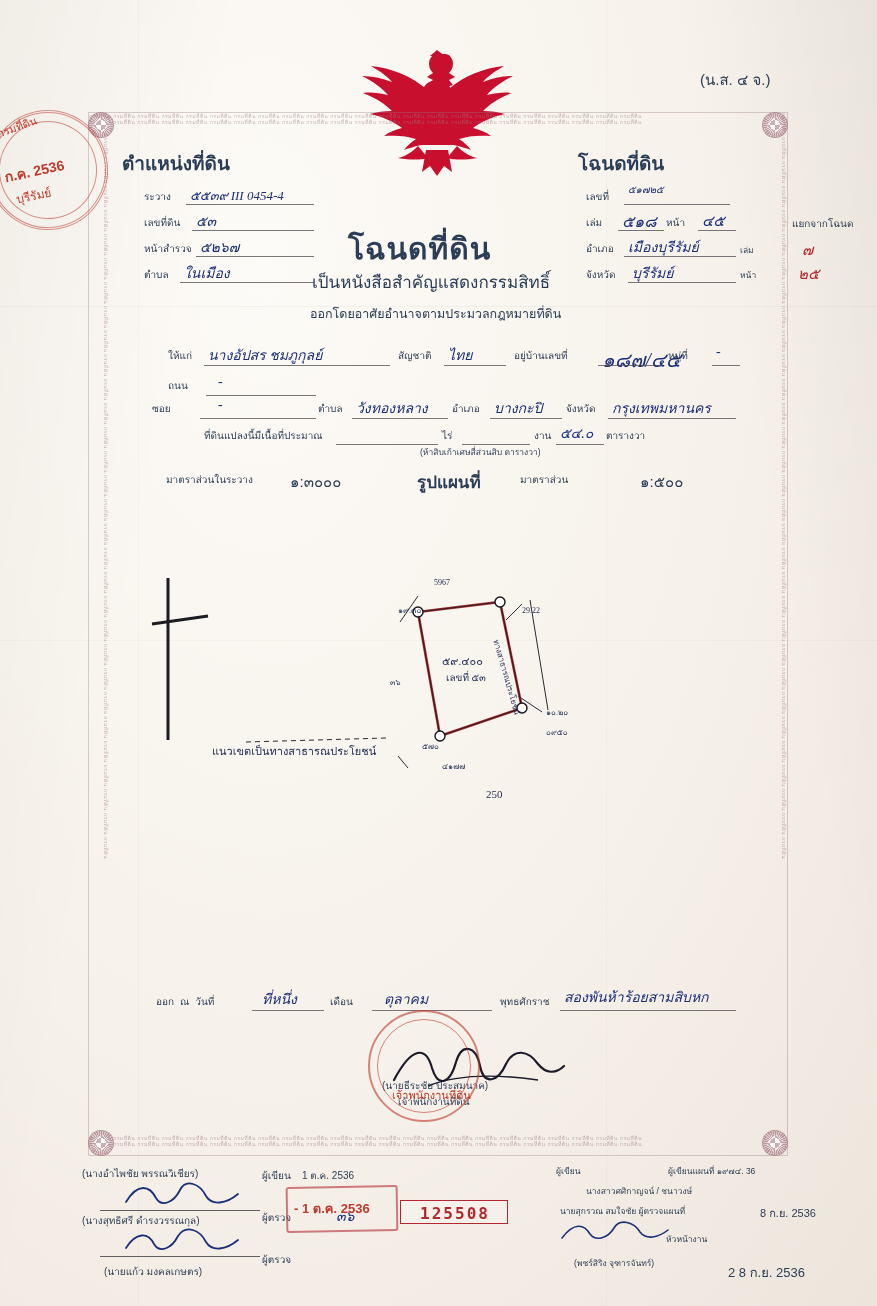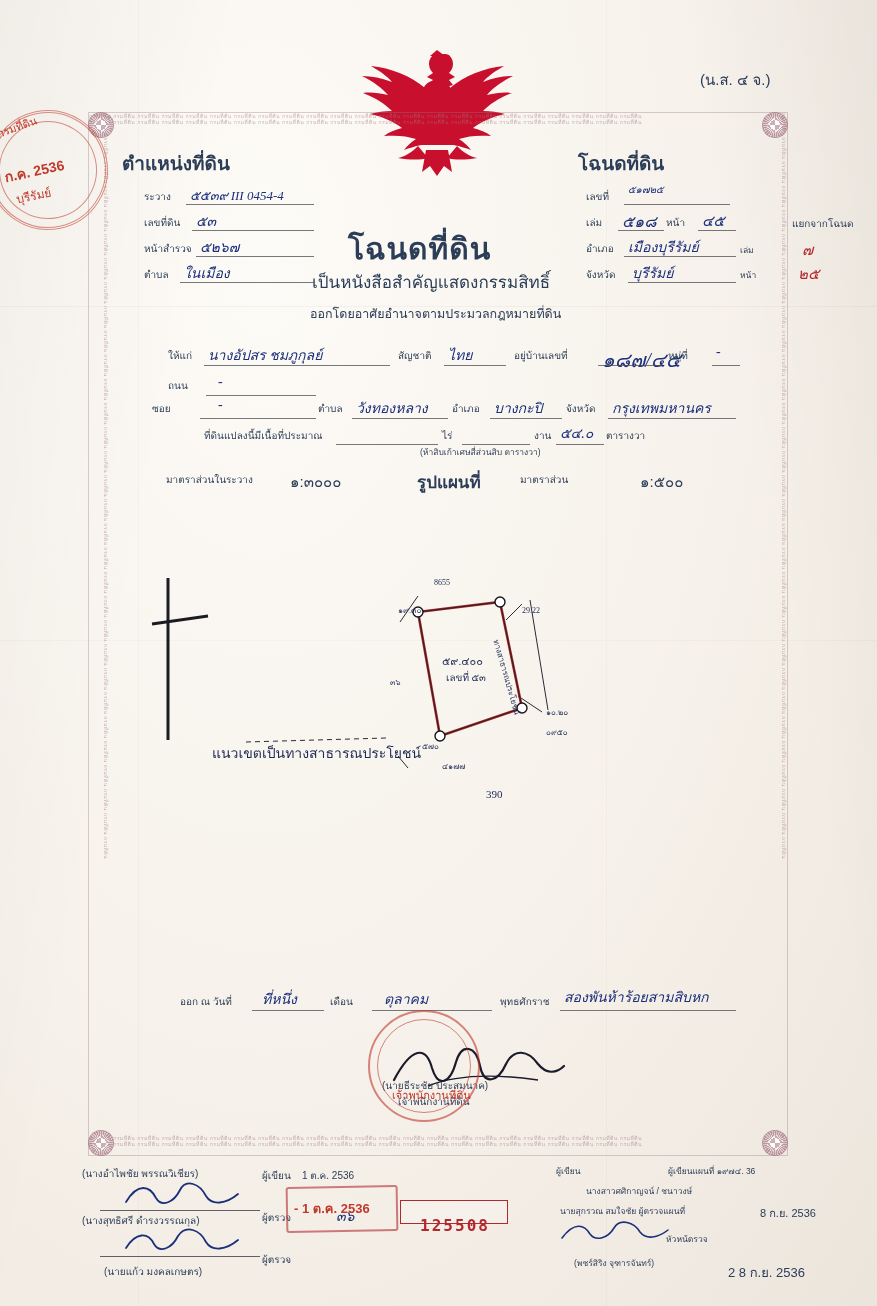--- a/index.html
+++ b/index.html
@@ -158,21 +158,20 @@
   }
   #serial-box .sn {
     position: absolute;
     left: 0; top: 3px; width: 108px;
     text-align: center;
     font-family: "DejaVu Sans Mono", monospace;
     font-size: 16px;
     letter-spacing: 2px;
     color: #b3282d;
     font-weight: bold;
-    margin-top: 12px;
   }
   
   #map { position: absolute; left: 150px; top: 560px; width: 460px; height: 260px; }
   .mlabel {
     position: absolute;
     font-family: "Liberation Serif", serif;
     font-size: 8px;
     color: #1d2b55;
     white-space: nowrap;
   }
@@ -362,35 +361,35 @@
       </g>
 
       <g stroke="#2a2a35" stroke-width="1" fill="none">
         <path d="M248 196 L258 208"></path>
       </g>
     </svg>
 
     <div class="mlabel" style="left:292px; top:92px; font-size:11px;">๕๙.๔๐๐</div>
     <div class="mlabel" style="left:296px; top:110px; font-size:10px;">เลขที่ ๕๓</div>
 
-    <div class="mlabel" style="left:284px; top:18px;">8655</div>
+    <div class="mlabel" style="left:284px; top:18px;">5967</div>
     <div class="mlabel" style="left:248px; top:44px;">๑๙.๓๐</div>
     <div class="mlabel" style="left:372px; top:46px;">29.22</div>
     <div class="mlabel" style="left:396px; top:146px;">๑๐.๒๐</div>
     <div class="mlabel" style="left:396px; top:166px;">๐๙๕๐</div>
     <div class="mlabel" style="left:272px; top:180px;">๕๗๐</div>
     <div class="mlabel" style="left:292px; top:200px;">๔๑๗๗</div>
-    <div class="mlabel" style="left:336px; top:228px; font-size:11px;">390</div>
+    <div class="mlabel" style="left:336px; top:228px; font-size:11px;">250</div>
     <div class="mlabel" style="left:240px; top:116px;">๓๖</div>
 
-    <div class="mlabel" style="left:62px; top:182px; font-size:14px;">แนวเขตเป็นทางสาธารณประโยชน์</div>
+    <div class="mlabel" style="left:62px; top:182px; font-size:11px;">แนวเขตเป็นทางสาธารณประโยชน์</div>
     <div class="mlabel" style="left:352px; top:78px; font-size:8px; transform:rotate(74deg); transform-origin:left top;">ทางสาธารณประโยชน์</div>
   </div>
 
-  <div class="t print small" style="left:180px; top:994px;">ออก ณ วันที่</div>
+  <div class="t print small" style="left:156px; top:994px;font-family:Liberation Mono, monospace;">ออก ณ วันที่</div>
   <div class="t hand handblue" style="left:262px; top:988px; font-size:14px;">ที่หนึ่ง</div>
   <div class="thin-line" style="left:252px; top:1010px; width:72px;"></div>
   <div class="t print small" style="left:330px; top:994px;">เดือน</div>
   <div class="t hand handblue" style="left:384px; top:988px; font-size:14px;">ตุลาคม</div>
   <div class="thin-line" style="left:372px; top:1010px; width:120px;"></div>
   <div class="t print small" style="left:500px; top:994px;">พุทธศักราช</div>
   <div class="t hand handblue" style="left:564px; top:986px; font-size:14px;">สองพันห้าร้อยสามสิบหก</div>
   <div class="thin-line" style="left:560px; top:1010px; width:176px;"></div>
 
   <svg style="position:absolute;left:388px;top:1040px;" width="180" height="52" viewBox="0 0 180 52">
@@ -425,21 +424,21 @@
 
   <div id="serial-box">
     <div class="sn">125508</div>
   </div>
 
   <div class="t print tiny" style="left:556px; top:1164px;">ผู้เขียน</div>
   <div class="t print tiny" style="left:668px; top:1164px;">ผู้เขียนแผนที่ ๑๙๗๔. 36</div>
   <div class="t print tiny" style="left:586px; top:1184px;">นางสาวศศิกาญจน์ / ชนาวงษ์</div>
   <div class="t print tiny" style="left:560px; top:1204px;">นายสุกรวณ   สมใจชัย   ผู้ตรวจแผนที่</div>
   <div class="t print tiny" style="left:760px; top:1204px; font-size:11px;">8 ก.ย. 2536</div>
-  <div class="t print tiny" style="left:666px; top:1232px;">หัวหน้ตรวจ</div>
+  <div class="t print tiny" style="left:666px; top:1232px;">หัวหน้างาน</div>
   <div class="t print tiny" style="left:574px; top:1256px;">(พชร์สิริง จุฑารจันทร์)</div>
   <div class="t print" style="left:728px; top:1262px; font-size:13px;">2 8 ก.ย. 2536</div>
 
   <svg style="position:absolute;left:560px;top:1218px;" width="110" height="26" viewBox="0 0 110 26">
     <path d="M2 20 C14 4 24 6 30 16 C36 24 48 20 54 10 C60 0 74 4 80 14 C86 22 98 20 108 12" fill="none" stroke="#1b2f7a" stroke-width="1.6" stroke-linecap="round"></path>
   </svg>
 
   <div id="stamp-left" class="stamp">
     <div class="s-in"></div>
   </div>

